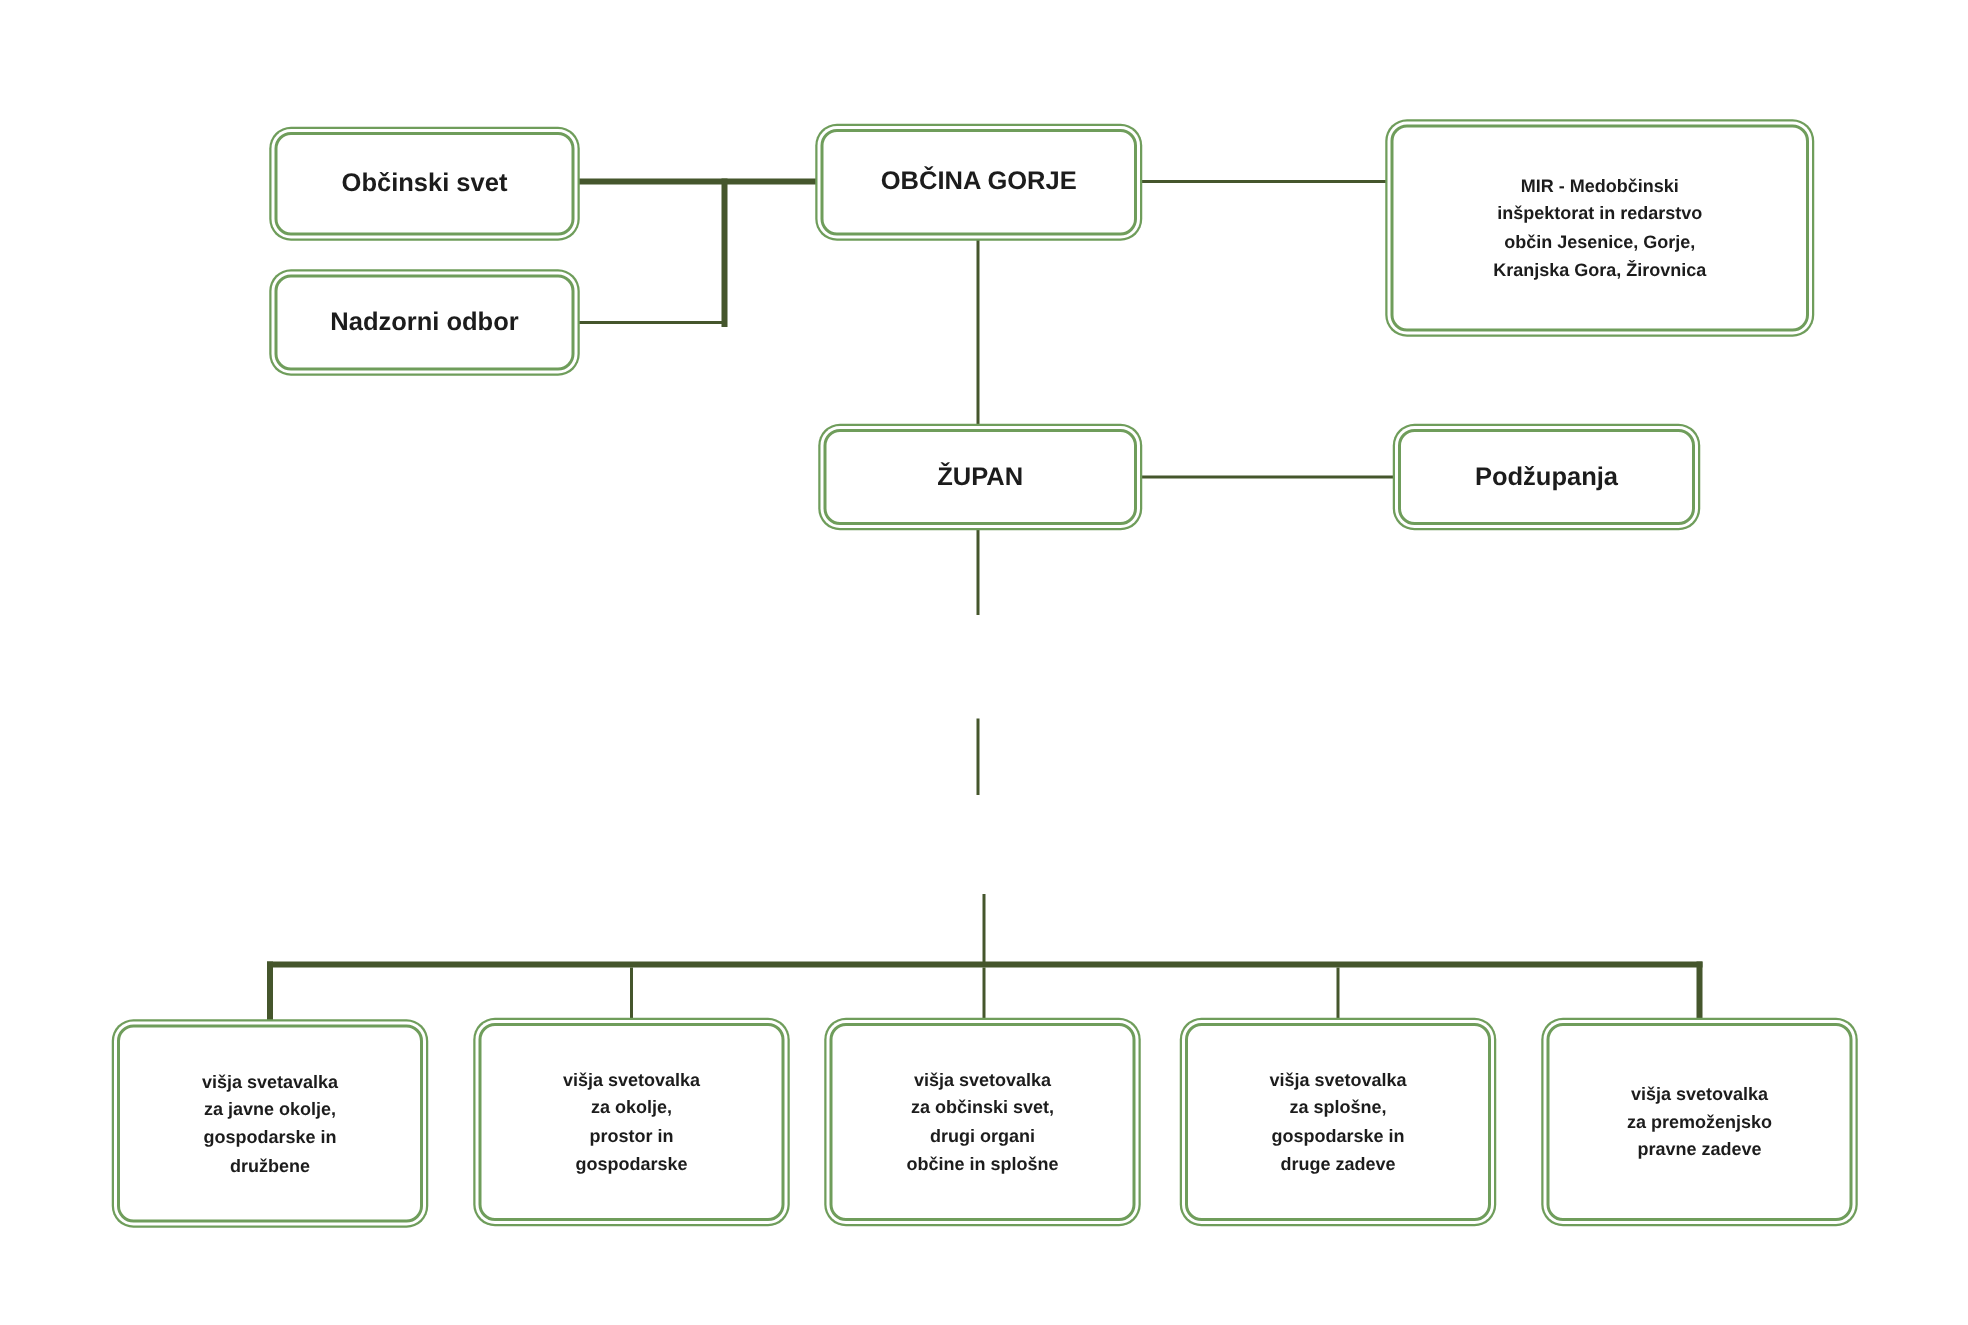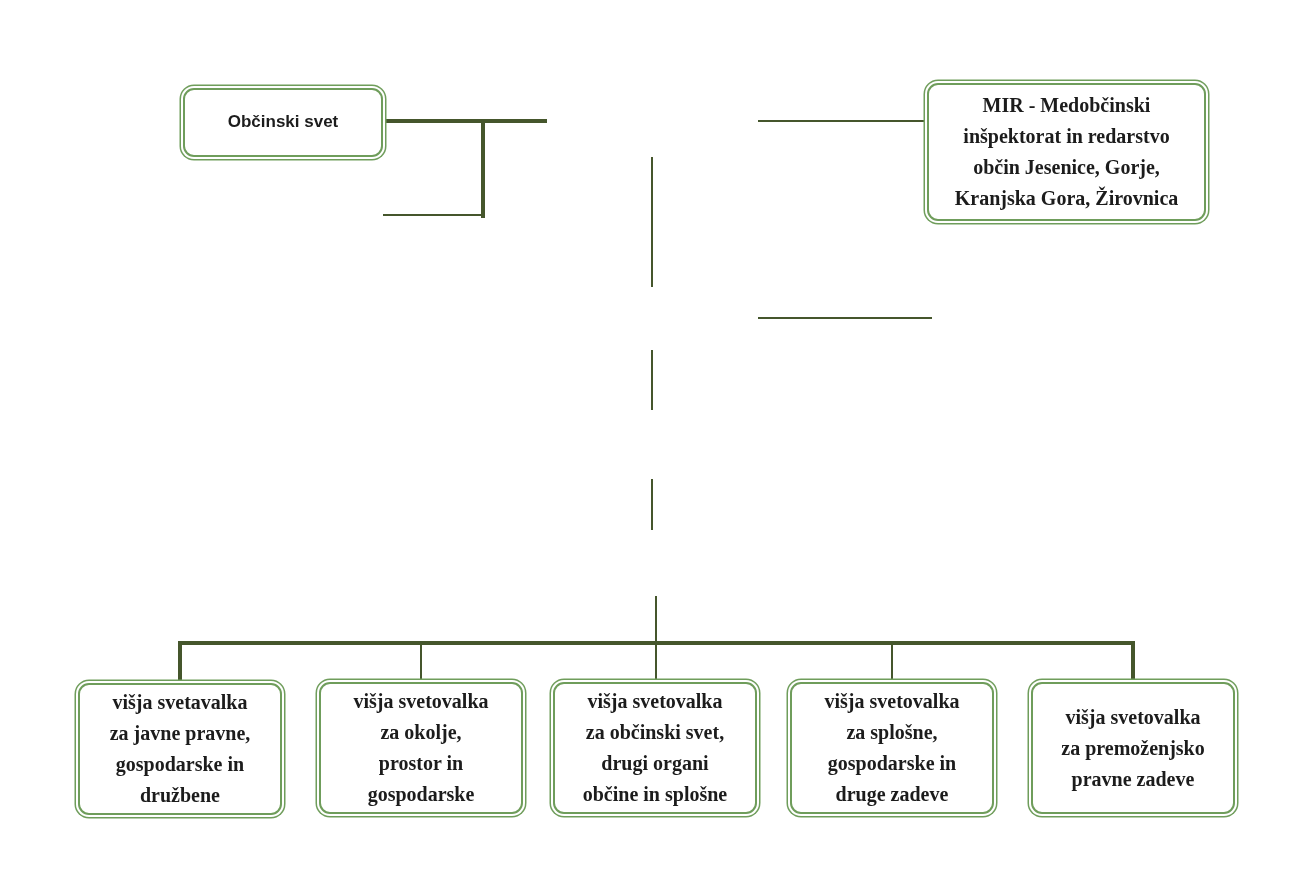--- a/index.html
+++ b/index.html
@@ -27,21 +27,21 @@
     text-align:center;
     font-weight:bold;
     color:var(--text);
     font-size:17px;
     line-height:1.45;
     white-space:pre-line;
     box-sizing:border-box;
     padding:4px 8px;
     z-index:2;
   }
-  .node.multi{font-size:20px;line-height:1.55;font-family:Liberation Serif, serif;}
+  .node.multi{font-size:12px;line-height:1.55;}
   .h,.v{position:absolute;background:var(--line);z-index:1;}
 </style>
 </head>
 <body>
 
 <div class="canvas">
 
   <div class="h" style="left:383px;top:119px;width:164px;height:4px"></div>
   <div class="v" style="left:481px;top:119px;width:4px;height:99px"></div>
   <div class="h" style="left:383px;top:214px;width:100px;height:2px"></div>
@@ -55,36 +55,48 @@
   <div class="v" style="left:178px;top:641px;width:4px;height:43px"></div>
   <div class="v" style="left:420px;top:645px;width:2px;height:38px"></div>
   <div class="v" style="left:655px;top:645px;width:2px;height:38px"></div>
   <div class="v" style="left:891px;top:645px;width:2px;height:38px"></div>
   <div class="v" style="left:1131px;top:641px;width:4px;height:43px"></div>
 
   <div class="node" style="left:183px;top:88px;width:200px;height:69px">
     <span>Občinski svet</span>
   </div>
 
+  <div class="node" style="left:183px;top:183px;width:200px;height:64px">
+    <span>Nadzorni odbor</span>
+  </div>
 
+  <div class="node" style="left:547px;top:86px;width:211px;height:71px">
+    <span>OBČINA GORJE</span>
+  </div>
 
   <div class="node multi" style="left:927px;top:83px;width:279px;height:138px">
     <span>MIR - Medobčinski
 inšpektorat in redarstvo
 občin Jesenice, Gorje,
 Kranjska Gora, Žirovnica</span>
   </div>
 
+  <div class="node" style="left:549px;top:286px;width:209px;height:64px">
+    <span>ŽUPAN</span>
+  </div>
 
+  <div class="node" style="left:932px;top:286px;width:198px;height:64px">
+    <span>Podžupanja</span>
+  </div>
 
 
 
   <div class="node multi" style="left:78px;top:683px;width:204px;height:132px">
     <span>višja svetavalka
-za javne pravne,
+za javne okolje,
 gospodarske in
 družbene</span>
   </div>
 
   <div class="node multi" style="left:319px;top:682px;width:204px;height:132px">
     <span>višja svetovalka
 za okolje,
 prostor in
 gospodarske</span>
   </div>

